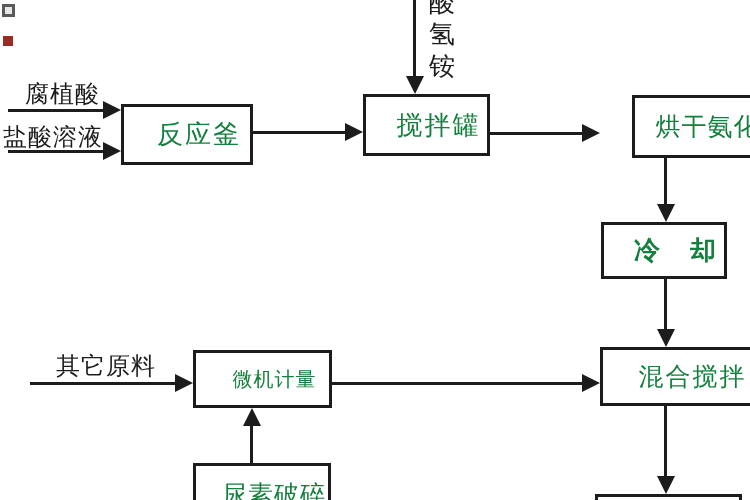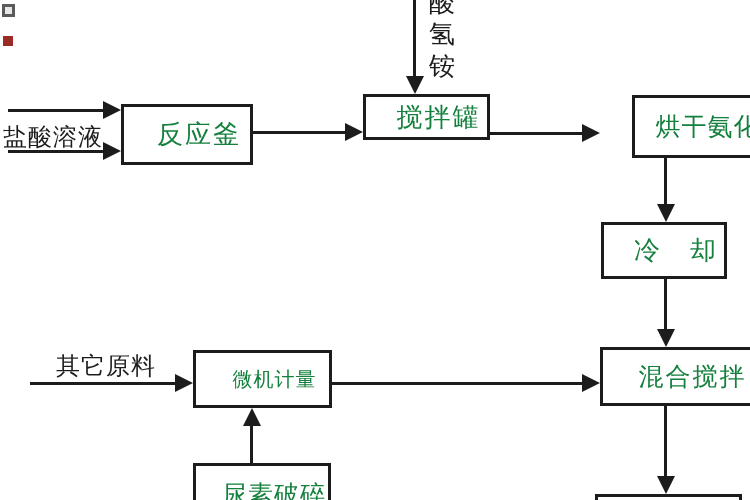--- a/index.html
+++ b/index.html
@@ -32,34 +32,35 @@
   .urea .inner{align-self:flex-start;padding-top:12px;}
 </style>
 </head>
 <body>
 
 <div id="stage">
 
   <div class="corner-icon-a"></div>
   <div class="corner-icon-b"></div>
 
+  <div class="label" style="left:25px;top:78px;">腐植酸</div>
   <div class="label" style="left:3px;top:121px;">盐酸溶液</div>
   <div class="label" style="left:56px;top:350px;">其它原料</div>
   <div class="vlabel" style="left:428px;top:-13px;">酸氢铵</div>
 
   <div class="node" style="left:121px;top:104px;width:132px;height:61px;">
     <span>反应釜</span>
   </div>
-  <div class="node" style="left:363px;top:94px;width:127px;height:46px;">
+  <div class="node" style="left:363px;top:94px;width:127px;height:62px;">
     <span>搅拌罐</span>
   </div>
   <div class="node" style="left:600px;top:95px;width:127px;height:63px;font-size:25px;letter-spacing:1px;margin-left:32px;">
     <span>烘干氨化</span>
   </div>
-  <div class="node" style="left:601px;top:222px;width:126px;height:57px;">
+  <div class="node" style="left:601px;top:222px;width:126px;height:57px;font-weight:bold;">
     <span>冷　却</span>
   </div>
   <div class="node" style="left:600px;top:347px;width:161px;height:59px;font-size:25px;letter-spacing:2px;">
     <span>混合搅拌</span>
   </div>
   <div class="node" style="left:193px;top:350px;width:139px;height:58px;font-size:20px;letter-spacing:1px;">
     <span>微机计量</span>
   </div>
   <div class="node urea" style="left:193px;top:463px;width:138px;height:70px;font-size:25px;letter-spacing:1px;">
     <span class="inner">尿素破碎</span>

